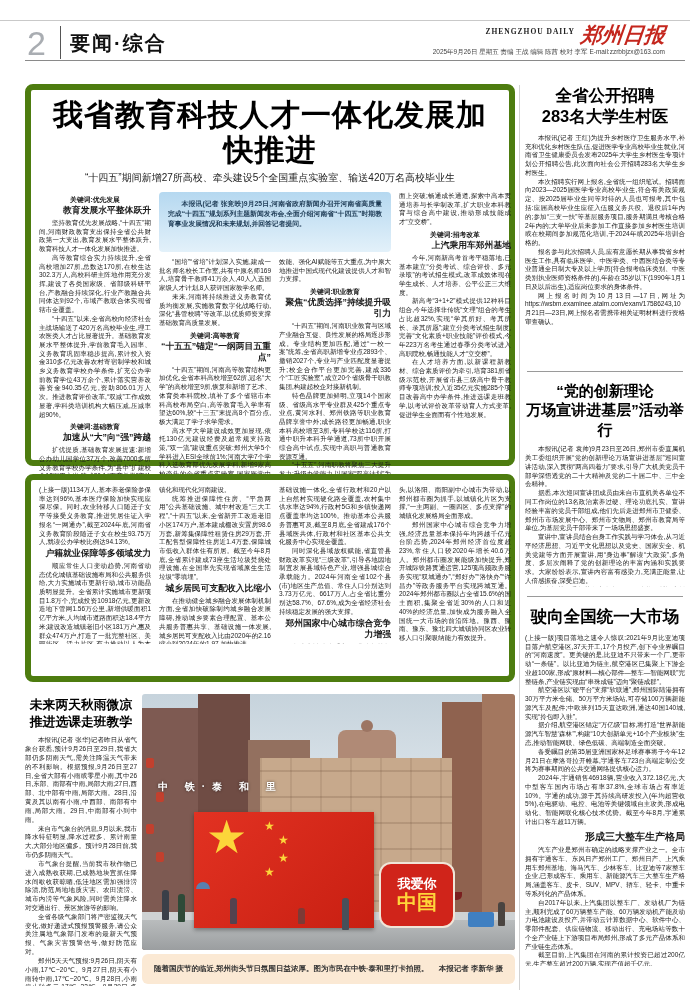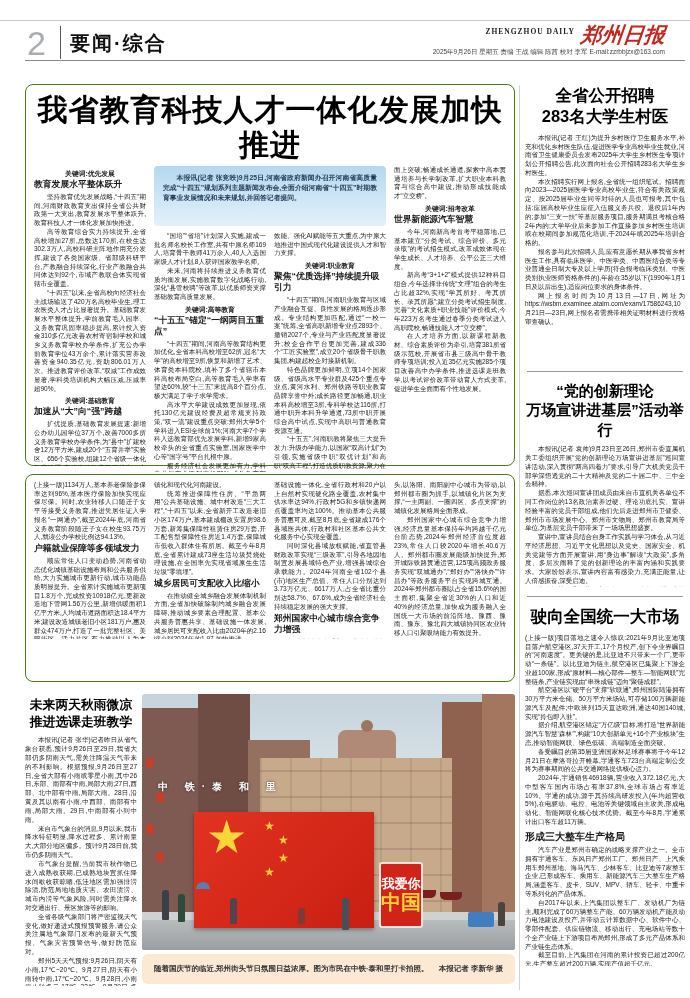--- a/index.html
+++ b/index.html
@@ -11,39 +11,39 @@
   .vline{position:absolute;left:60px;top:26px;width:1px;height:33px;background:#555;}
   .section-title{position:absolute;left:70px;top:30px;font-size:20px;font-weight:bold;letter-spacing:2px;color:#111;}
   .mast{position:absolute;right:25px;top:24px;text-align:right;}
   .mast-top{display:flex;align-items:flex-end;justify-content:flex-end;gap:6px;}
   .mast-en{font-family:"Liberation Serif","DejaVu Serif",serif;font-size:7.5px;font-weight:bold;letter-spacing:1px;color:#222;margin-bottom:9px;}
   .mast-cn{font-family:"DejaVu Serif","Liberation Serif",serif;font-size:21px;font-weight:bold;font-style:italic;color:#c4261d;transform:skewX(-6deg);line-height:1;}
   .dateline{font-size:6.5px;color:#444;margin-top:3px;white-space:nowrap;}
   .hrule{position:absolute;left:25px;top:60px;width:660px;height:1px;background:#8a8a8a;}
   .pagevrule{position:absolute;left:519px;top:85px;width:1px;height:905px;background:#d2d2d2;}
   
-  .story-box{position:absolute;border:1px solid #4d7c0f;border-radius:8px;background:#fff;box-sizing:border-box;padding:6px 8px;}
+  .story-box{position:absolute;border:6px solid #4d7c0f;border-radius:8px;background:#fff;box-sizing:border-box;padding:6px 8px;}
   .lead-box{left:25px;top:84px;width:490px;height:382px;}
   .city-box{left:25px;top:474px;width:490px;height:208px;}
   .lead-headline{font-size:30px;font-weight:900;text-align:center;letter-spacing:1px;margin:2px 0 4px;color:#000;line-height:1.15;}
   .lead-subhead{font-size:10px;text-align:center;color:#222;margin-bottom:7px;}
   .city-headline{font-size:24px;font-weight:900;text-align:center;letter-spacing:1px;margin:2px 0 6px;color:#000;line-height:1.1;}
   .cols{display:flex;gap:8px;}
   .col{width:112px;flex:0 0 112px;overflow:hidden;font-size:6.5px;line-height:1.34;text-align:justify;}
   .lead-box .col{height:300px;}
   .colgroup{width:232px;flex:0 0 232px;}
   .brief{background:linear-gradient(180deg,#b5d8f0,#e3f1fa);border-radius:4px;padding:7px 9px;font-size:6.8px;font-weight:bold;
          color:#1e3b55;line-height:1.5;text-align:justify;text-indent:2em;height:46px;overflow:hidden;margin-bottom:6px;}
   .cols2{display:flex;gap:8px;}
   .cols2 .col{height:240px;}
   .city-box .col{height:158px;}
   .b-p{text-indent:2em;}
   .b-c{text-indent:0;}
   .b-k{text-align:center;font-weight:bold;font-size:6.8px;margin-top:3px;text-indent:0;}
-  .b-h{text-align:left;font-weight:bold;font-size:8.8px;line-height:1.25;margin:1px 0 3px;text-indent:0;}
+  .b-h{text-align:right;font-weight:bold;font-size:8.8px;line-height:1.25;margin:1px 0 3px;text-indent:0;}
   
   .sidebar{position:absolute;left:525px;top:85px;width:160px;height:908px;overflow:hidden;}
   .sb-head{font-size:16.5px;font-weight:900;text-align:center;line-height:1.3;color:#000;}
   .sb-head.small{font-size:15px;}
   .sb-body{font-size:6.5px;line-height:1.35;text-align:justify;overflow:hidden;margin-top:6px;}
   .sb-body.h1{height:228px;} .sb-body.h2{height:142px;} .sb-body.h3{height:332px;}
   .sb-rule{height:1px;background:#9a9a9a;margin:9px 2px;}
   .sidebar .b-h{font-size:10px;margin:4px 0 3px;}
   
   .weather{position:absolute;left:25px;top:697px;width:112px;}
@@ -66,22 +66,22 @@
   .bc-top{left:196px;top:36px;width:58px;height:34px;background:#b08a76;border-radius:8px 8px 0 0;}
   .bc-dome{left:219px;top:26px;width:12px;height:12px;border-radius:50%;background:#9c7563;}
   .bsign{position:absolute;left:16px;top:86px;font-size:10px;font-weight:bold;color:#fff;letter-spacing:7px;
          text-shadow:0 0 3px rgba(0,0,0,.6);white-space:nowrap;}
   .flag{position:absolute;left:52px;top:118px;width:180px;height:116px;background:linear-gradient(135deg,#e23222,#c81f12);
         box-shadow:0 2px 4px rgba(0,0,0,.35);}
   .star{position:absolute;color:#fcd53a;line-height:1;}
   .star.big{left:12px;top:2px;font-size:46px;}
   .s1{left:70px;top:8px;font-size:12px;} .s2{left:84px;top:22px;font-size:12px;}
   .s3{left:84px;top:40px;font-size:12px;} .s4{left:70px;top:54px;font-size:12px;}
-  .redsign{position:absolute;left:237px;top:168px;width:44px;height:66px;background:#d0241a;border:2px solid #f0e5d8;
-           border-radius:3px;box-sizing:border-box;display:flex;flex-direction:column;align-items:center;justify-content:center;}
+  .redsign{position:absolute;left:237px;top:168px;width:76px;height:66px;background:#d0241a;border:2px solid #f0e5d8;
+           border-radius:12px;box-sizing:border-box;display:flex;flex-direction:column;align-items:center;justify-content:center;}
   .rs1{color:#fff;font-weight:900;font-size:13px;line-height:1.1;}
   .rs2{color:#ffd53a;font-weight:900;font-size:20px;line-height:1.1;text-align:right;}
   .steps{position:absolute;left:0;top:218px;width:373px;height:8px;background:#cfd2d3;}
   .ground{position:absolute;left:0;top:226px;width:373px;height:30px;background:linear-gradient(180deg,#b9bcbd,#9b9ea0);}
   .person{position:absolute;width:7px;background:#3a3f48;border-radius:3px 3px 1px 1px;}
   .p1{left:20px;top:196px;height:30px;} .p2{left:36px;top:200px;height:28px;background:#2e4a38;}
   .p3{left:88px;top:204px;height:26px;background:#55424f;} .p4{left:200px;top:204px;height:32px;background:#47505a;}
   .p5{left:156px;top:214px;height:16px;background:#7d3a36;} .p6{left:356px;top:208px;height:24px;background:#4a4440;}
   .umbrella{position:absolute;left:54px;top:188px;width:14px;height:7px;border-radius:7px 7px 0 0;background:#5a7fae;}
   .cart{position:absolute;left:326px;top:218px;width:26px;height:15px;background:#3f7fc1;border-radius:2px;}
@@ -108,20 +108,21 @@
       <span class="mast-en">ZHENGZHOU DAILY</span>
       <span class="mast-cn">郑州日报</span>
     </div>
     <div class="dateline">2025年9月26日 星期五 责编 王战 编辑 陈茜 校对 李军 E-mail:zzrbbjzx@163.com</div>
   </div>
   <div class="hrule"></div>
   <div class="pagevrule"></div>
 
   <section class="story-box lead-box">
     <h1 class="lead-headline">我省教育科技人才一体化发展加快推进</h1>
+    <div class="lead-subhead">“十四五”期间新增27所高校、牵头建设5个全国重点实验室、输送420万名高校毕业生</div>
     <div class="cols">
       <div class="col">
           <div class="b-k">关键词:优先发展</div>
           <div class="b-h">教育发展水平整体跃升</div>
           <div class="b-p">坚持教育优先发展战略,“十四五”期间,河南财政教育支出保持全省公共财政第一大支出,教育发展水平整体跃升,教育科技人才一体化发展加快推进。</div>
           <div class="b-p">高等教育综合实力持续提升,全省高校增加27所,总数达170所,在校生达302.3万人,高校科研主阵地作用充分发挥,建设了各类国家级、省部级科研平台,产教融合持续深化,行业产教融合共同体达到92个,市域产教联合体实现省辖市全覆盖。</div>
           <div class="b-p">“十四五”以来,全省高校向经济社会主战场输送了420万名高校毕业生,理工农医类人才占比显著提升。基础教育发展水平整体提升,学前教育毛入园率、义务教育巩固率稳步提高,累计投入资金310多亿元改善农村寄宿制学校和城乡义务教育学校办学条件,扩充公办学前教育学位43万余个,累计落实营养改善资金940.35亿元,资助806.01万人次。推进教育评价改革,“双减”工作成效显著,学科类培训机构大幅压减,压减率超90%。</div>
           <div class="b-k">关键词:基础教育</div>
           <div class="b-h">加速从“大”向“强”跨越</div>
           <div class="b-p">扩优提质,基础教育发展提速:新增公办幼儿园学位37万个,改善7000多所义务教育学校办学条件,为“县中”扩建校舍12万平方米,建成20个“五育并举”实验区、656个实验校,组建12个省级一体化教育联盟,实施学前教育普惠扩容、义务教育、普通高中提质工程,实现县域基础教育资源一体化配置,破解“乡村弱”“城镇挤”难题。</div>
@@ -144,21 +145,21 @@
               <div class="b-h">聚焦“优质选择”持续提升吸引力</div>
               <div class="b-p">“十四五”期间,河南职业教育与区域产业融合互促、良性发展的格局逐步形成。专业结构更加匹配,通过“一校一案”统筹,全省高职新增专业点2893个、撤销2027个,专业与产业匹配度显著提升;校企合作平台更加完善,建成336个“工匠实验室”,成立20个省级骨干职教集团,构建起校企对接新机制。</div>
               <div class="b-p">特色品牌更加鲜明,立项14个国家级、省级高水平专业群及425个重点专业点,黄河水利、郑州铁路等职业教育品牌享誉中外;成长路径更加畅通,职业本科高校增至3所,专科学校达116所,打通中职升本科升学通道,73所中职开展综合高中试点,实现中高职与普通教育资源互通。</div>
               <div class="b-p">“十五五”,河南职教将聚焦三大提升发力:升级办学能力,以国家“双高计划”为引领,实施省级中职“双优计划”和高职“双高工程”,打造优质职教资源,聚力在</div>
             </div>
         </div>
       </div>
       <div class="col">
           <div class="b-c">面上突破;畅通成长通道,探索中高本贯通培养与长学制改革,扩大职业本科教育与综合高中建设,推动形成技能成才“立交桥”。</div>
           <div class="b-k">关键词:招考改革</div>
-          <div class="b-h">世界新能源汽车智慧</div>
+          <div class="b-h">上汽乘用车郑州基地</div>
           <div class="b-p">今年,河南新高考首考平稳落地,已基本建立“分类考试、综合评价、多元录取”的考试招生模式,改革成效体现在学生成长、人才培养、公平公正三大维度。</div>
           <div class="b-p">新高考“3+1+2”模式提供12种科目组合,今年选择非传统“文理”组合的考生占比超32%,实现“学其所好、考其所长、录其所愿”;建立分类考试招生制度,完善“文化素质+职业技能”评价模式,今年223万名考生通过春季分类考试进入高职院校,畅通技能人才“立交桥”。</div>
           <div class="b-p">在人才培养方面,以新课程新教材、综合素质评价为牵引,培育381所省级示范校,开展省市县三级高中骨干教师专项培训;投入近35亿元实施285个项目改善高中办学条件,推进选课走班教学,以考试评价改革带动育人方式变革,促进学生全面而有个性地发展。</div>
         </div>
     </div>
   </section>
 
   <section class="story-box city-box">
     <div class="cols">
       <div class="col">

